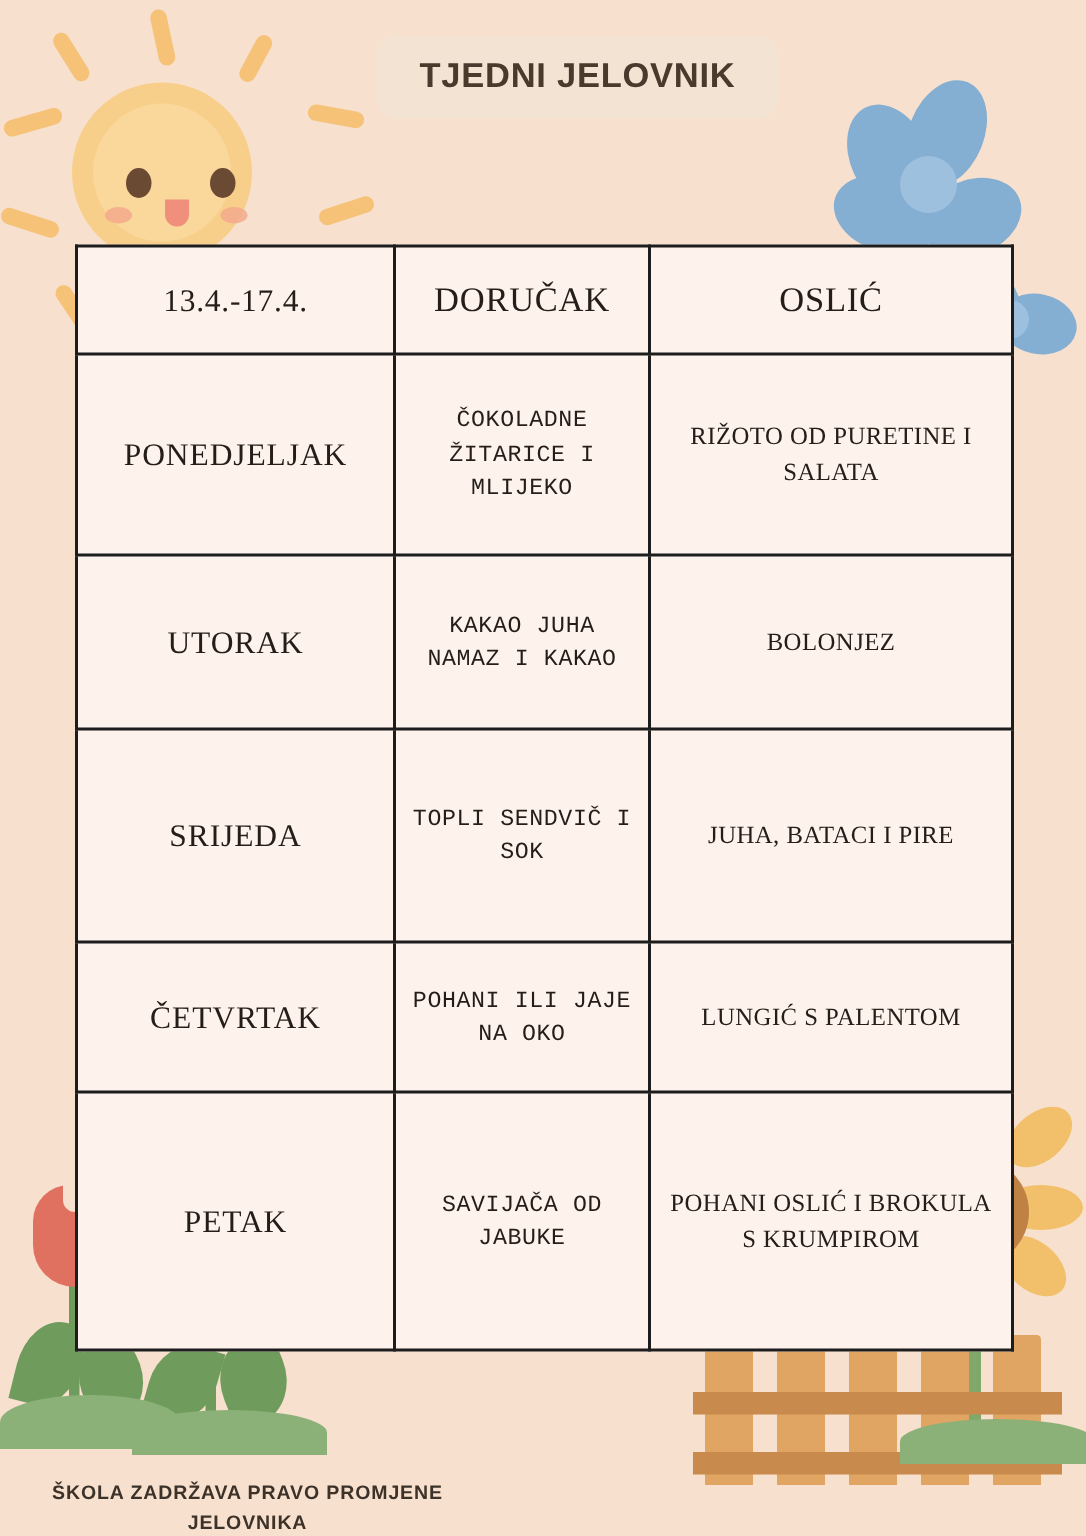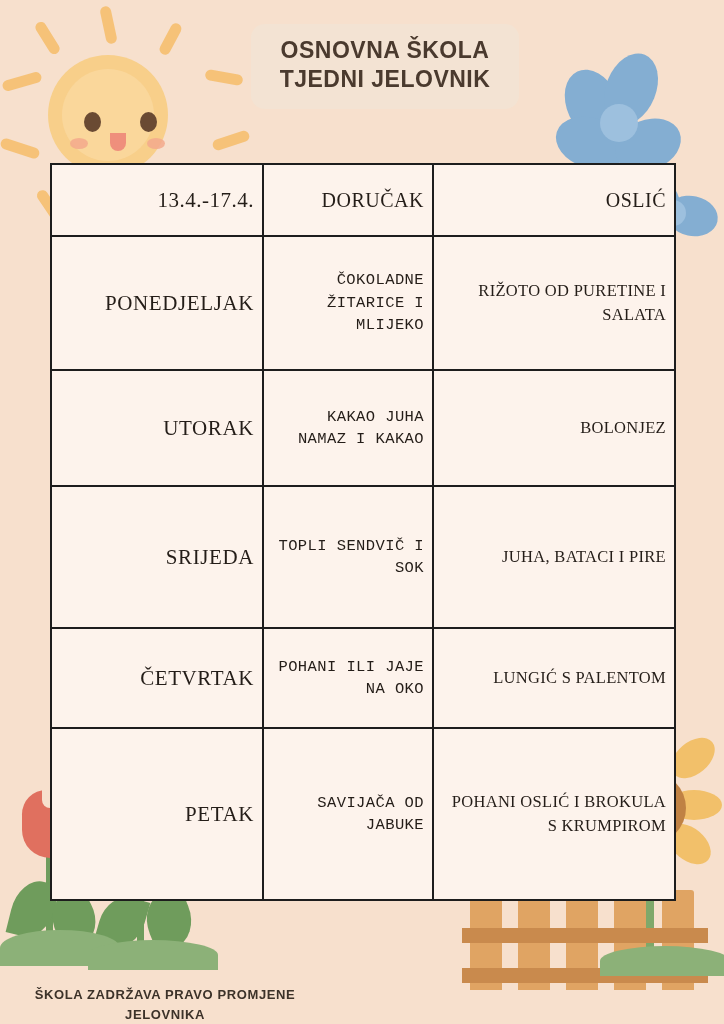--- a/index.html
+++ b/index.html
@@ -170,33 +170,33 @@
     position: absolute;
     left: 50px;
     top: 163px;
     width: 624px;
     border-collapse: collapse;
     background: #fdf3ec;
     table-layout: fixed;
   }
   .menu-table td {
     border: 2px solid #1d1d1d;
-    text-align: right;
+    text-align: center;
     vertical-align: middle;
     color: #241d18;
     padding: 6px 8px;
     box-sizing: border-box;
   }
   .col-day   { width: 212px; }
   .col-break { width: 170px; }
   .col-lunch { width: 242px; }
 
   .head-cell {
     height: 72px;
-    font-size: 20px;
+    font-size: 23px;
     letter-spacing: .5px;
   }
   .head-cell.date { font-size: 21px; }
 
   .day-cell {
     font-size: 21px;
     letter-spacing: .6px;
   }
   .meal-cell {
     font-size: 15.5px;
@@ -289,21 +289,20 @@
 <div class="deco" style="left:22px; top:790px; width:56px; height:68px; background:#e0705f; border-radius:26px 26px 30px 30px;"></div>
 <div class="deco" style="left:42px; top:786px; width:16px; height:22px; background:#f7e0cd; border-radius:0 0 10px 10px;"></div>
 <div class="deco" style="left:112px; top:810px; width:54px; height:66px; background:#f5cb6b; border-radius:24px 24px 28px 28px;"></div>
 <div class="deco" style="left:131px; top:806px; width:16px; height:22px; background:#f7e0cd; border-radius:0 0 10px 10px;"></div>
 
 <div class="deco grass" style="left:0px; top:930px; width:120px; height:36px;"></div>
 <div class="deco grass" style="left:88px; top:940px; width:130px; height:30px;"></div>
 <div class="deco grass" style="left:600px; top:946px; width:130px; height:30px;"></div>
 
 <div class="title-box">
-  <div>OSNOVNA ŠKOLA</div>
   <div>TJEDNI JELOVNIK</div>
 </div>
 
 <table class="menu-table">
   <colgroup>
     <col class="col-day">
       <col class="col-break">
       <col class="col-lunch">
   </colgroup>
   <tbody>

